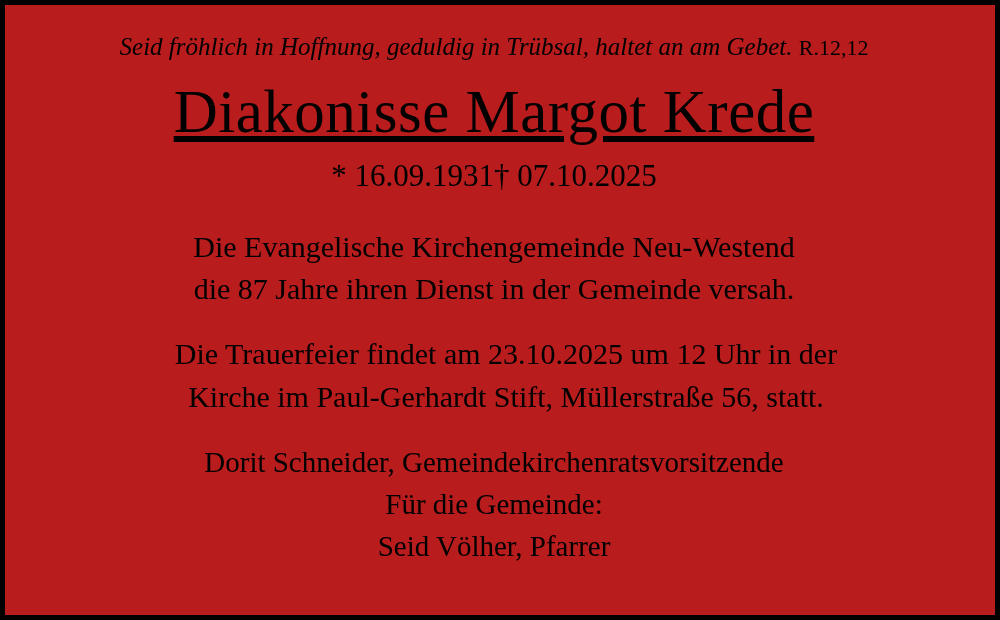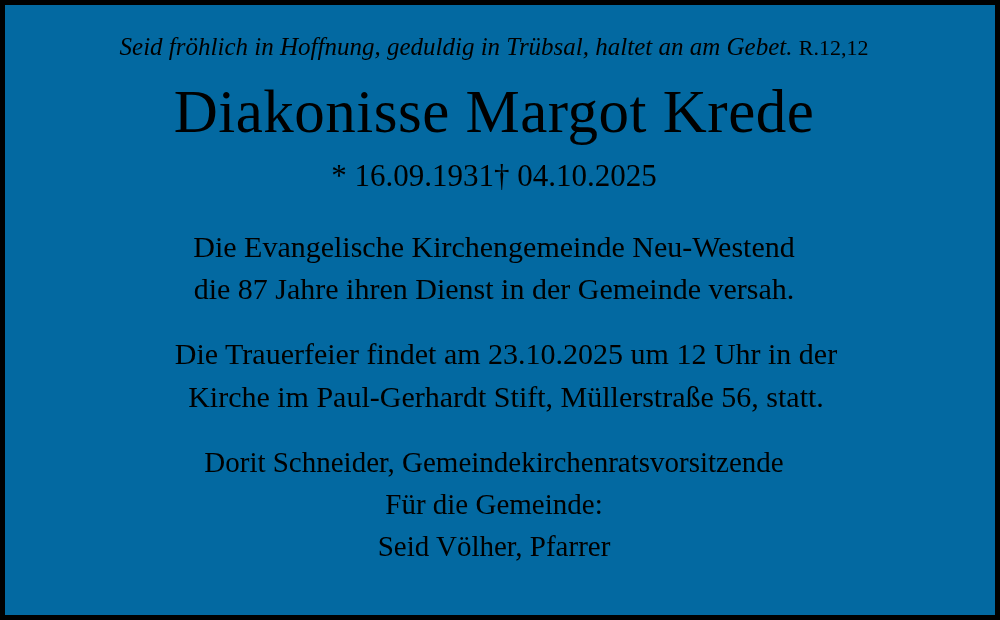--- a/index.html
+++ b/index.html
@@ -16,41 +16,42 @@
   }
   .notice {
     box-sizing: border-box;
     width: 1000px;
     height: 620px;
     border: 5px solid #000000;
     padding: 22px 42px 14px 30px;
     display: flex;
     flex-direction: column;
     align-items: center;
-    background: #0369a1;
+    background: #b91c1c;
   }
   .verse {
     font-style: italic;
     font-size: 25px;
     line-height: 1.15;
     text-align: center;
     white-space: nowrap;
     margin-top: 6px;
   }
   .verse .ref {
     font-style: normal;
     font-size: 22px;
   }
   .name {
     font-size: 61px;
     line-height: 1.05;
     text-align: center;
     white-space: nowrap;
     margin-top: 18px;
     letter-spacing: 0.5px;
+    text-decoration: underline;
   }
   .dates {
     margin-top: 14px;
     font-size: 31px;
     text-align: center;
     display: flex;
     justify-content: center;
     white-space: nowrap;
   }
   .block {
@@ -79,21 +80,21 @@
 
   <div class="verse">
     <span>Seid fröhlich in Hoffnung, geduldig in Trübsal, haltet an am Gebet.</span>
     <span class="ref">R.12,12</span>
   </div>
 
   <div class="name">Diakonisse Margot Krede</div>
 
   <div class="dates">
     <span>* 16.09.1931</span>
-    <span>† 04.10.2025</span>
+    <span>† 07.10.2025</span>
   </div>
 
   <div class="block">
     <div class="line">Die Evangelische Kirchengemeinde Neu-Westend</div>
     <div class="line">die 87 Jahre ihren Dienst in der Gemeinde versah.</div>
   </div>
 
   <div class="block second">
     <div class="line">Die Trauerfeier findet am 23.10.2025 um 12 Uhr in der</div>
     <div class="line">Kirche im Paul-Gerhardt Stift, Müllerstraße 56, statt.</div>

